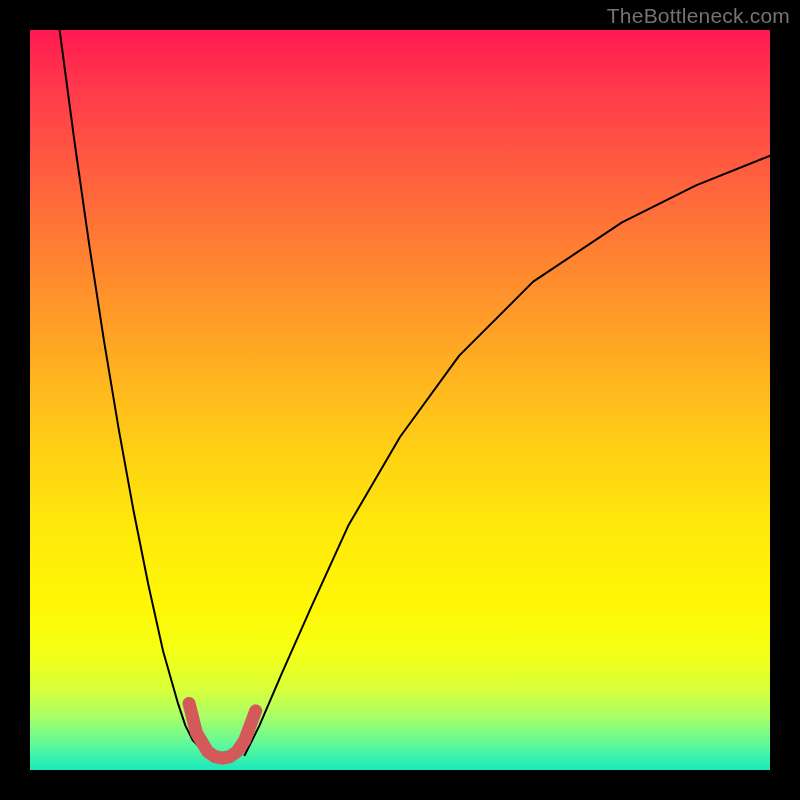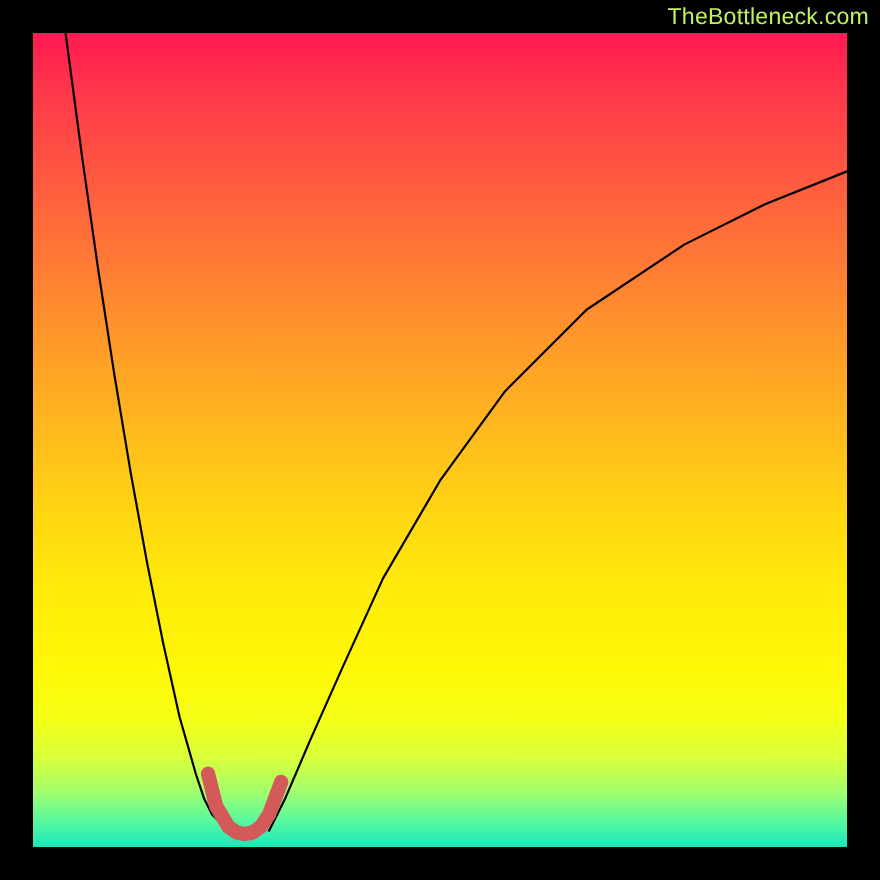--- a/index.html
+++ b/index.html
@@ -40,21 +40,21 @@
       #d9ff3a 89%,
       #a5ff6a 93%,
       #55f8a0 97%,
       #18e8bb 100%
     );
   }
   .watermark {
     position: absolute;
     top: 4px;
     right: 10px;
-    color: #bef264;
+    color: #737373;
     font-size: 21px;
     letter-spacing: 0.2px;
     font-weight: 400;
   }
   svg.curves {
     position: absolute;
     left: 0;
     top: 0;
     width: 740px;
     height: 740px;

